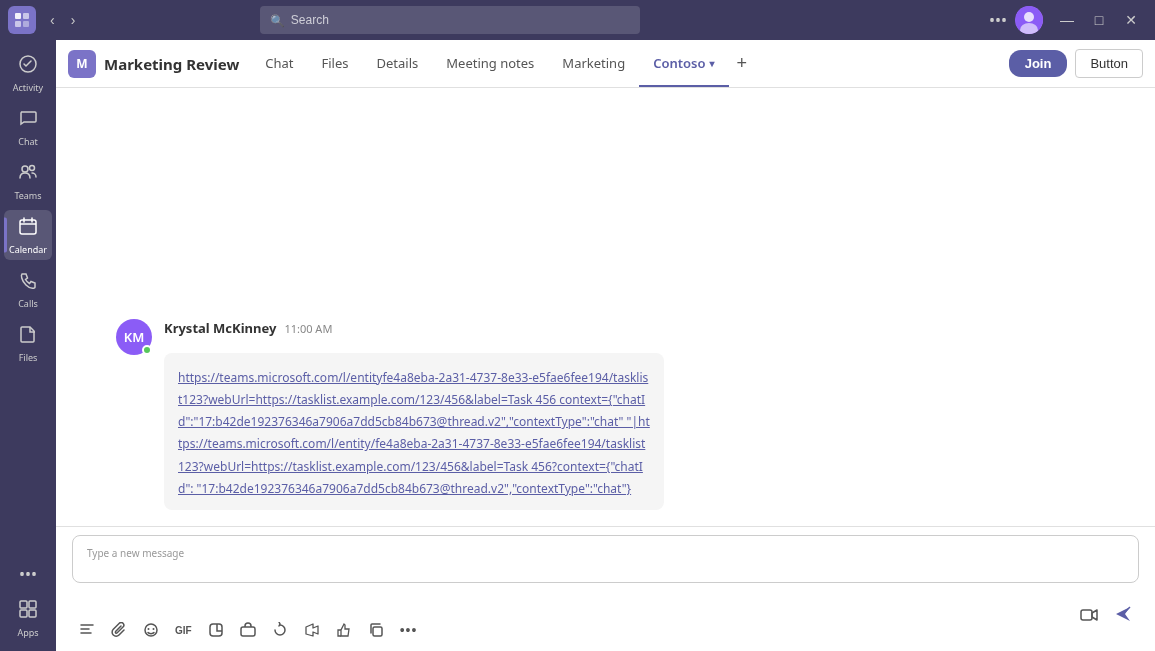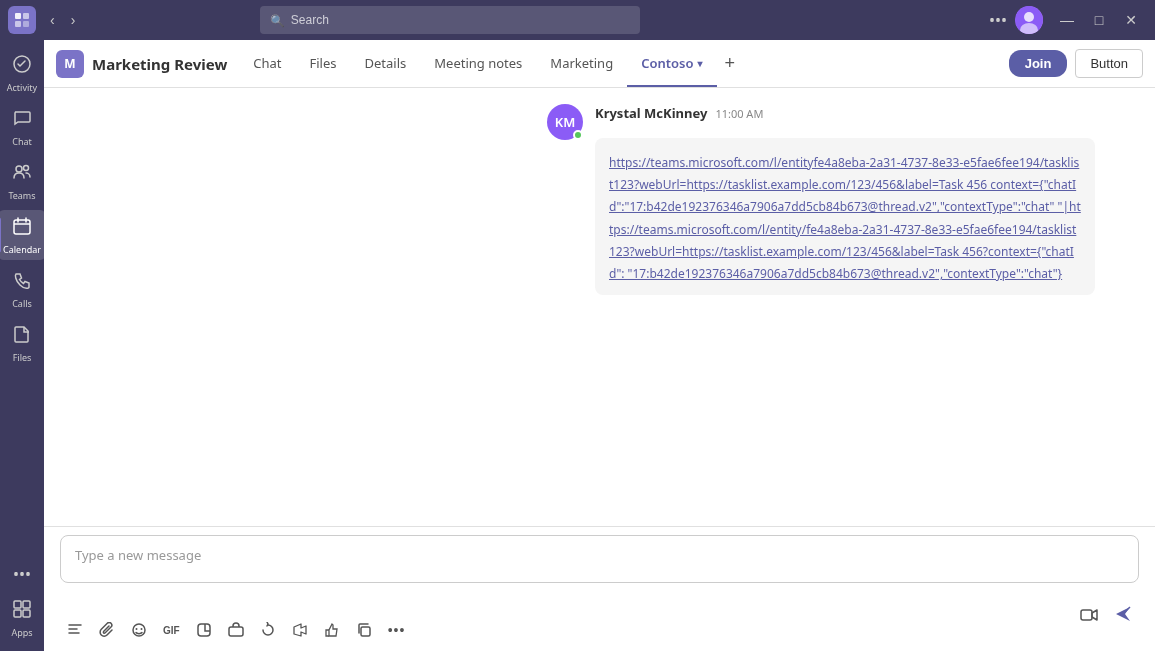--- a/index.html
+++ b/index.html
@@ -62,21 +62,21 @@
     }
 
     
     .main-layout {
       display: flex;
       height: calc(651px - 40px);
     }
 
     
     .sidebar {
-      width: 44px;
+      width: 56px;
       background: #3d3a5e;
       display: flex;
       flex-direction: column;
       align-items: center;
       padding: 8px 0;
       gap: 4px;
     }
     .sidebar-item {
       display: flex; flex-direction: column; align-items: center;
       width: 48px; padding: 6px 4px 4px;
@@ -158,21 +158,21 @@
       cursor: pointer;
     }
 
     
     .chat-area {
       flex: 1;
       overflow-y: auto;
       background: white;
       padding: 16px 60px;
       display: flex;
-      flex-direction: row;
+      flex-direction: column;
       gap: 16px;
     }
     .chat-area-spacer { flex: 1; }
 
     
     .message-group {
       display: flex;
       gap: 12px;
       align-items: flex-start;
     }
@@ -209,21 +209,21 @@
     .compose-area {
       border-top: 1px solid #e0e0e0;
       padding: 8px 16px;
       background: white;
     }
     .compose-box {
       border: 1px solid #ccc;
       border-radius: 8px;
       padding: 10px 14px;
       min-height: 48px;
-      color: #999; font-size: 13px;
+      color: #999; font-size: 10px;
       margin-bottom: 6px;
       cursor: text;
     }
     .compose-toolbar {
       display: flex; align-items: center; gap: 2px;
     }
     .toolbar-btn {
       background: none; border: none; cursor: pointer;
       color: #555; padding: 5px 7px;
       border-radius: 4px; font-size: 15px;

